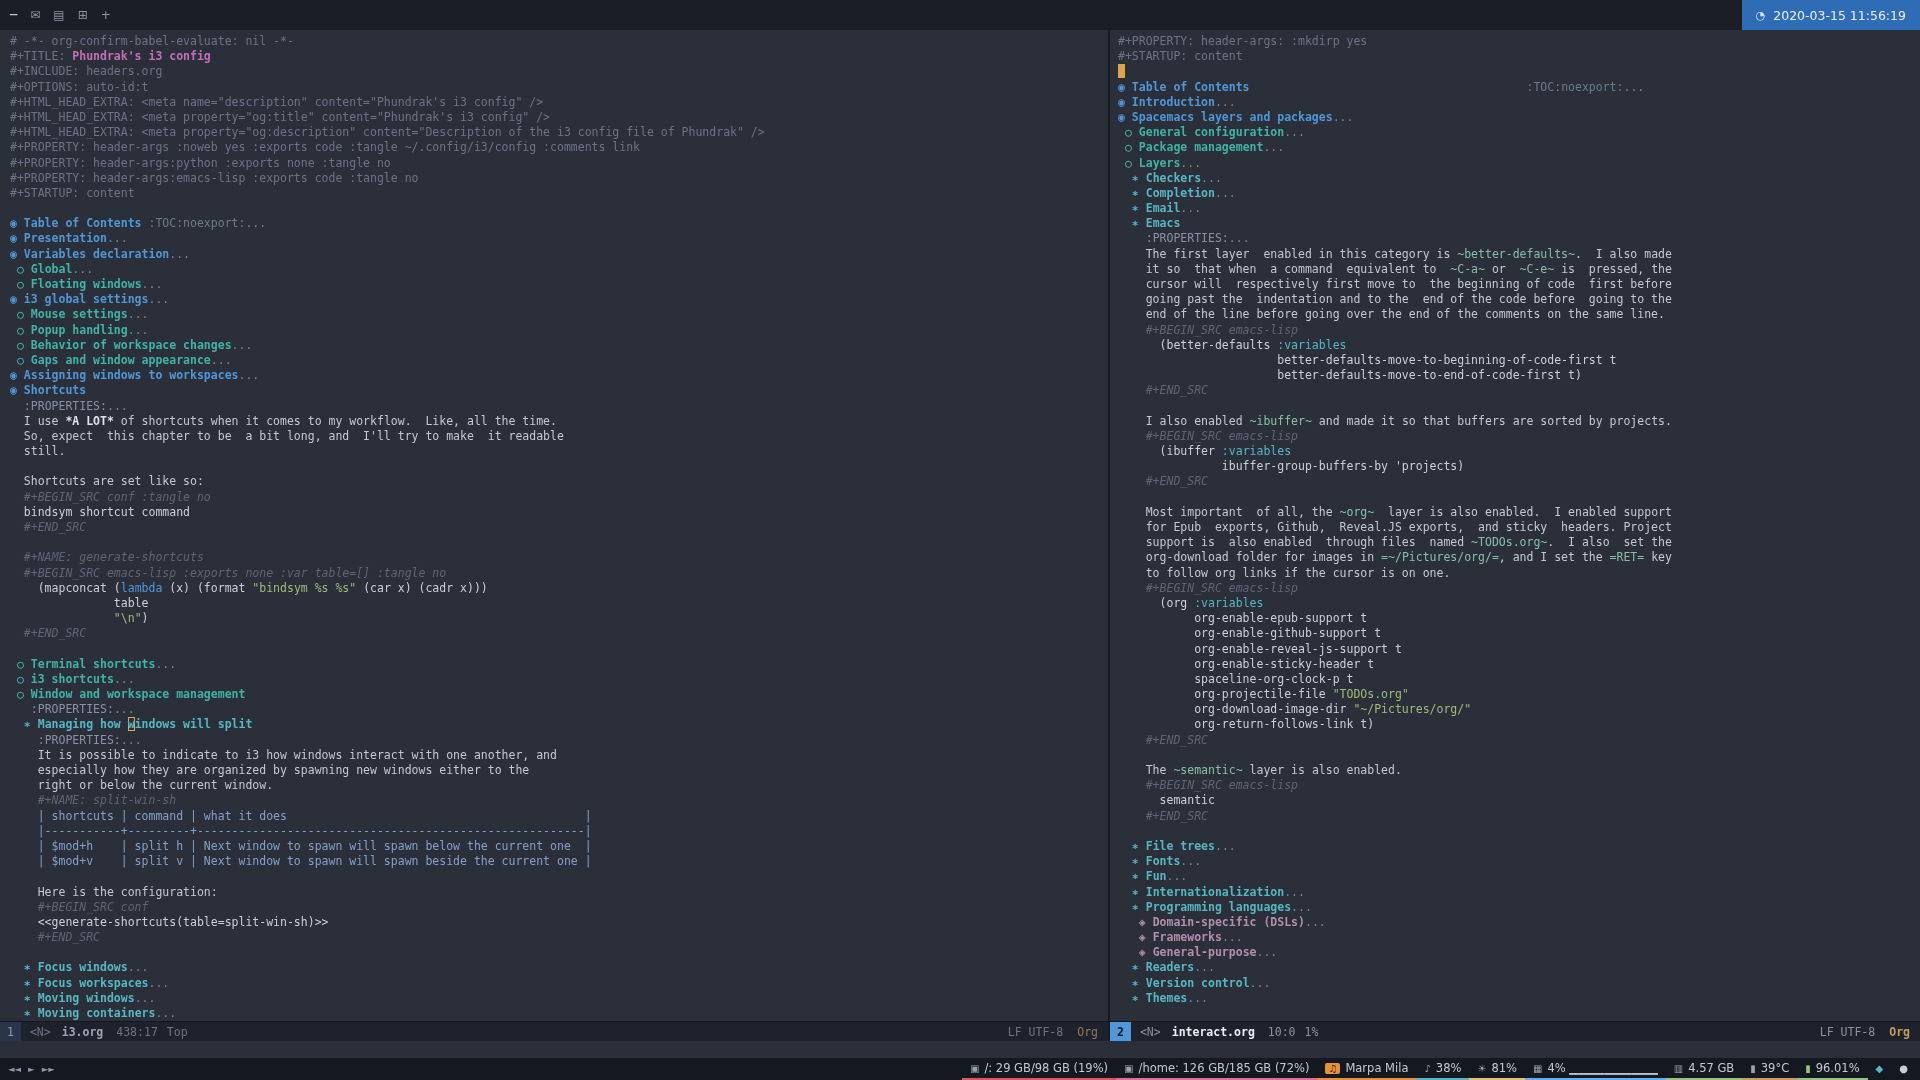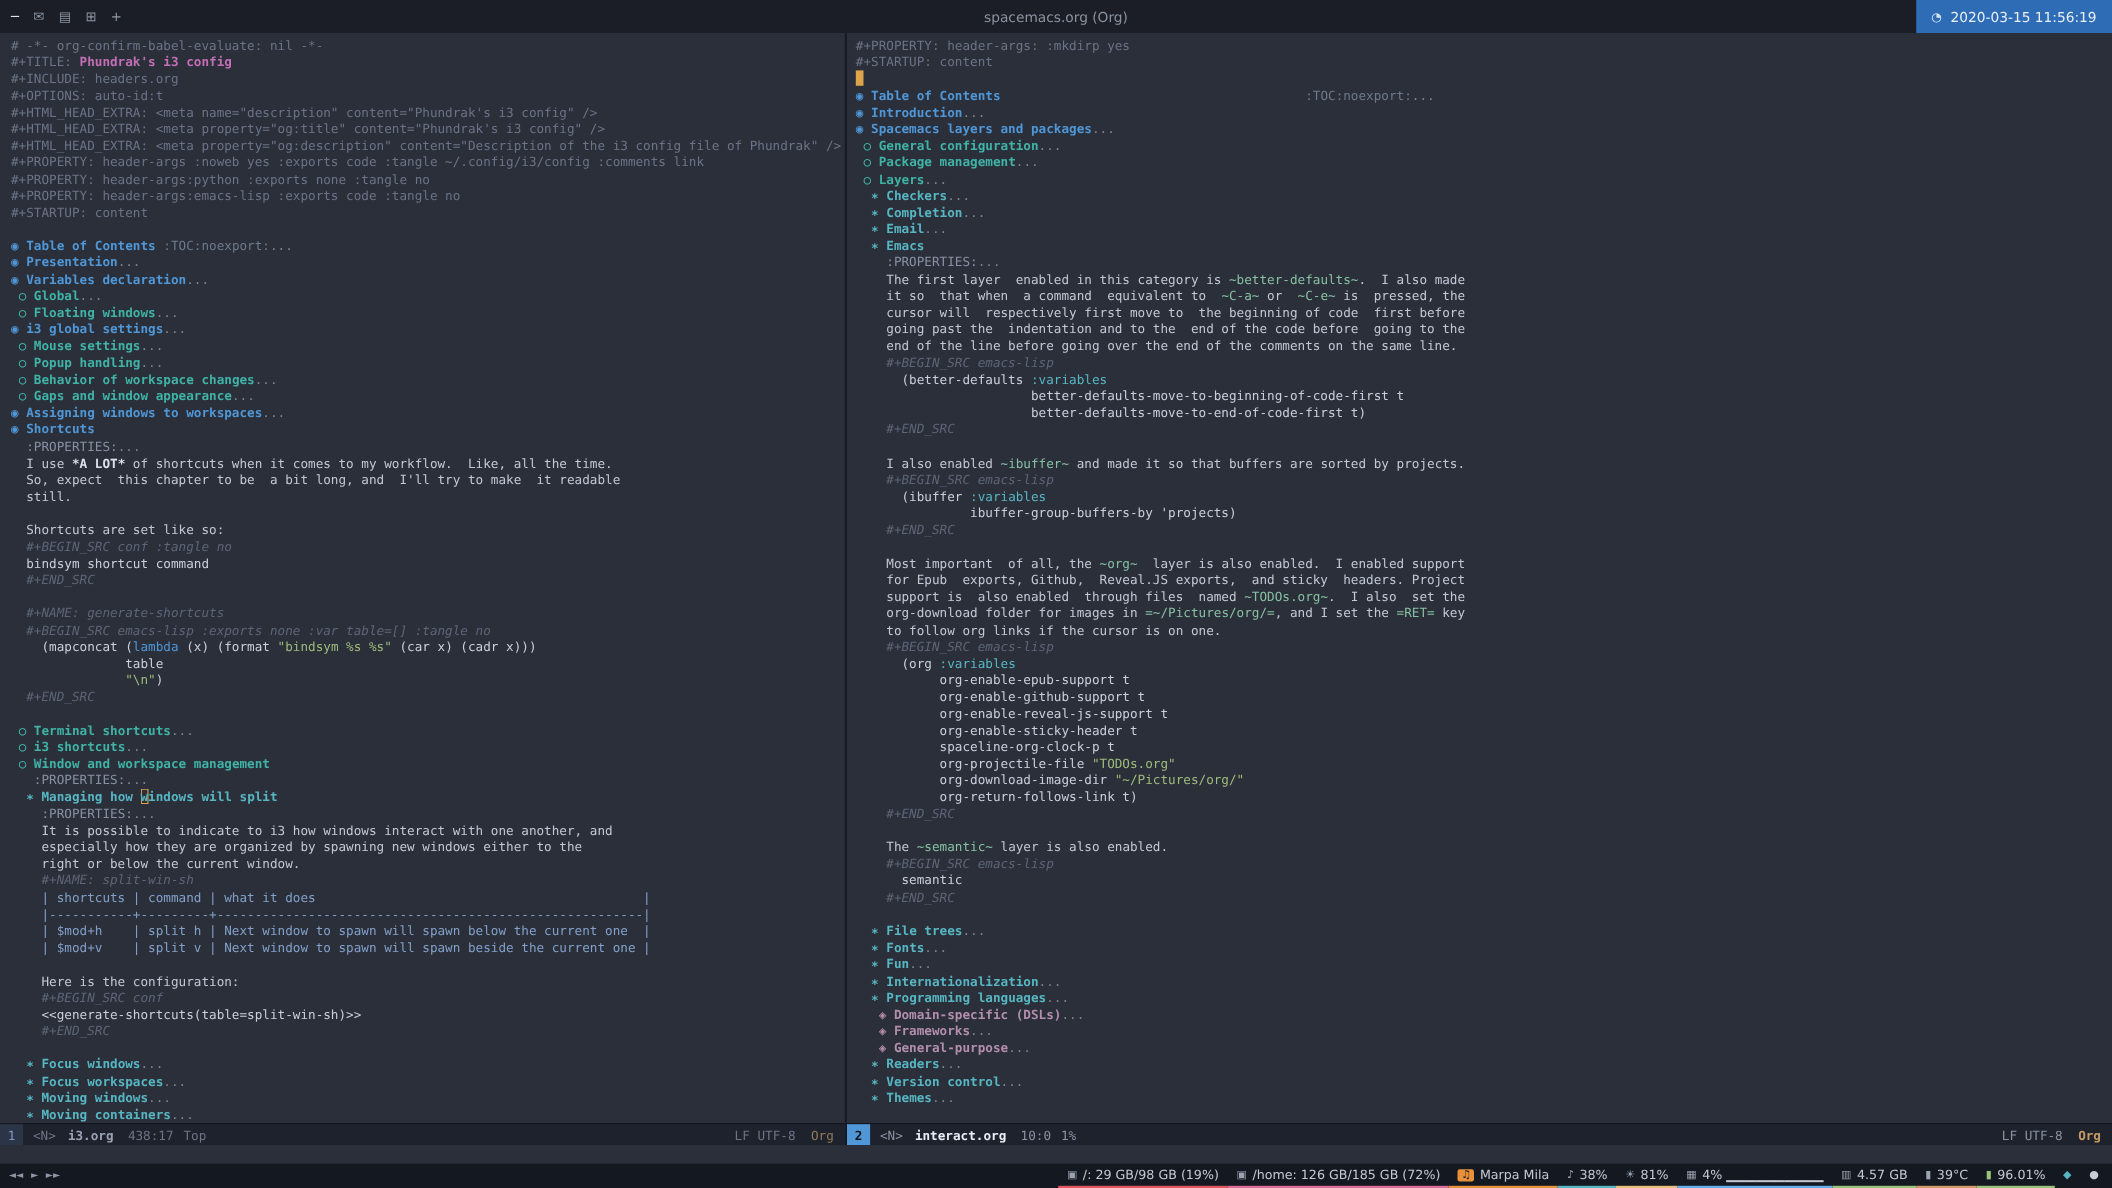--- a/index.html
+++ b/index.html
@@ -13,21 +13,21 @@
   .ws-icon:first-child{color:#dde2ea;}
   .topbar-title{position:absolute;left:0;right:0;text-align:center;color:#8b92a0;font-size:12.5px;pointer-events:none;}
   .clock{margin-left:auto;background:#2e6db6;color:#eaeff7;height:100%;display:flex;align-items:center;
     padding:0 14px;gap:8px;font-size:12.5px;z-index:2;}
   .clock-icon{font-size:11px;color:#d7e3f5;}
 
   
   .emacs{position:absolute;top:30px;left:0;right:0;bottom:22px;display:flex;flex-direction:column;background:#2b2f3a;}
   .windows{flex:1;display:flex;min-height:0;}
   .win{display:flex;flex-direction:column;min-width:0;}
-  #win-left{width:770px;border-right:2px solid #171a22;}
+  #win-left{width:1110px;border-right:2px solid #171a22;}
   #win-right{flex:1;}
   .buffer{flex:1;overflow:hidden;padding:4px 0 0 10px;
     font-family:"DejaVu Sans Mono","DejaVu Sans",monospace;font-size:11.5px;line-height:15.2px;
     white-space:pre;color:#c2c8d5;}
   #buf-right{padding-left:8px;}
   .bline{height:15.2px;}
 
   
   .f-def{color:#c2c8d5;}
   .f-src{color:#c9cfdc;}
@@ -87,21 +87,20 @@
 <body>
 
 <div class="topbar">
   <div id="workspaces">
       <span class="ws-icon">─</span>
       <span class="ws-icon">✉</span>
       <span class="ws-icon">▤</span>
       <span class="ws-icon">⊞</span>
       <span class="ws-icon">+</span>
     </div>
-  <div class="topbar-title">spacemacs.org (Org)</div>
   <div class="clock">
     <span class="clock-icon">◔</span>
     <span>2020-03-15 11:56:19</span>
   </div>
 </div>
 
 <div class="emacs">
   <div class="windows">
 
     <div class="win" id="win-left">

